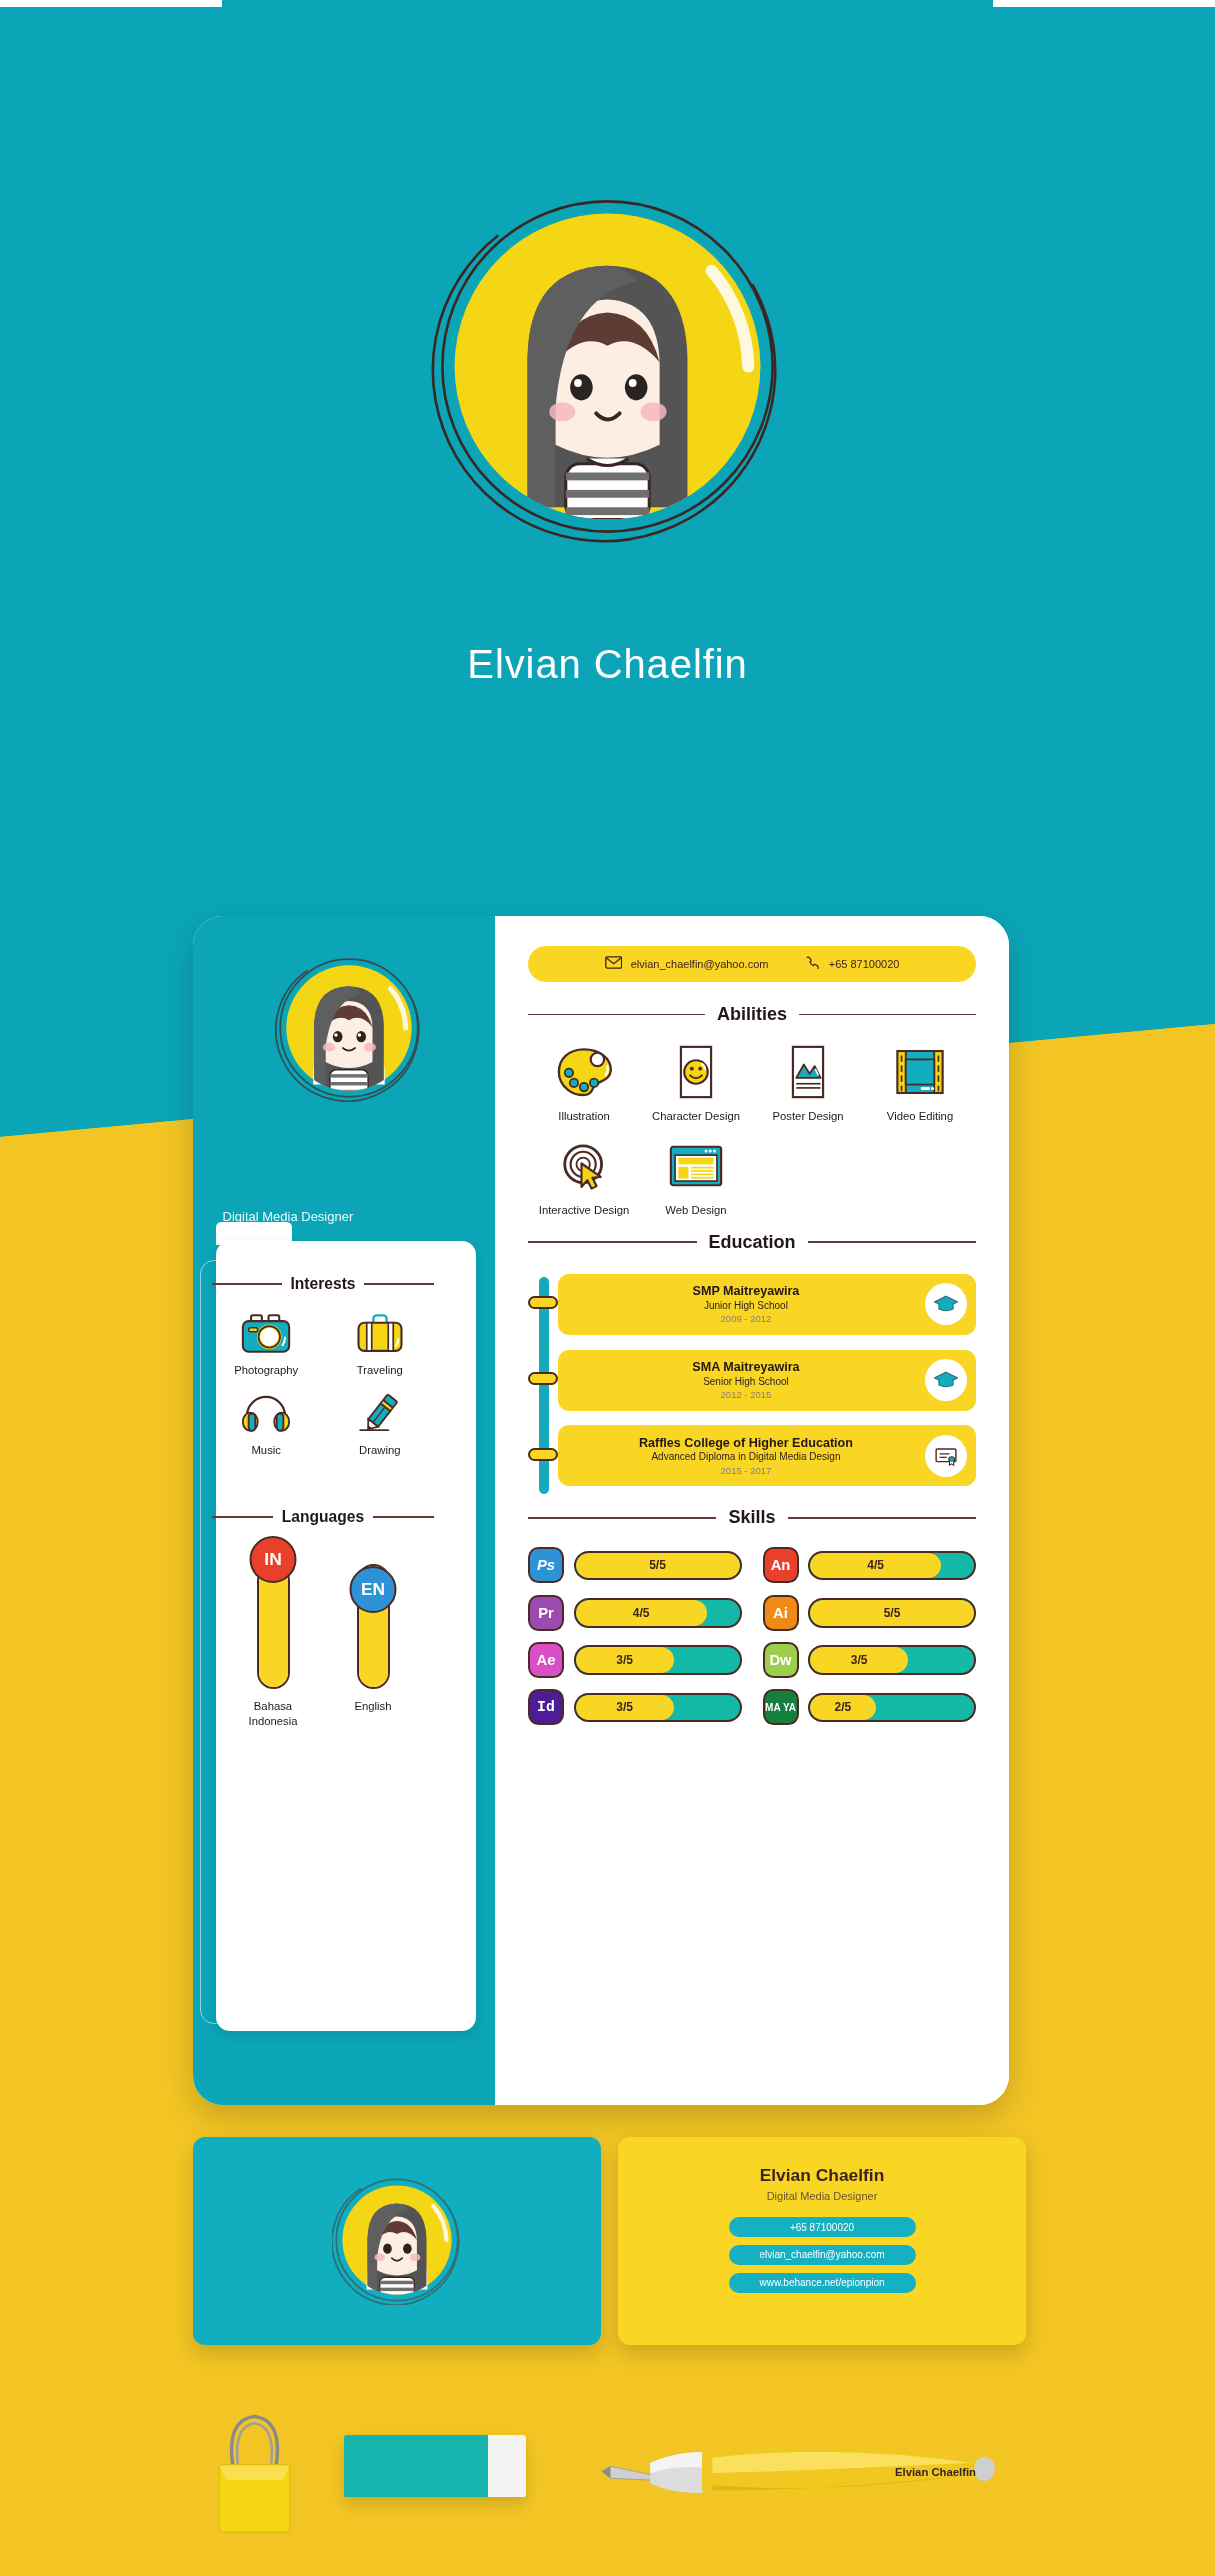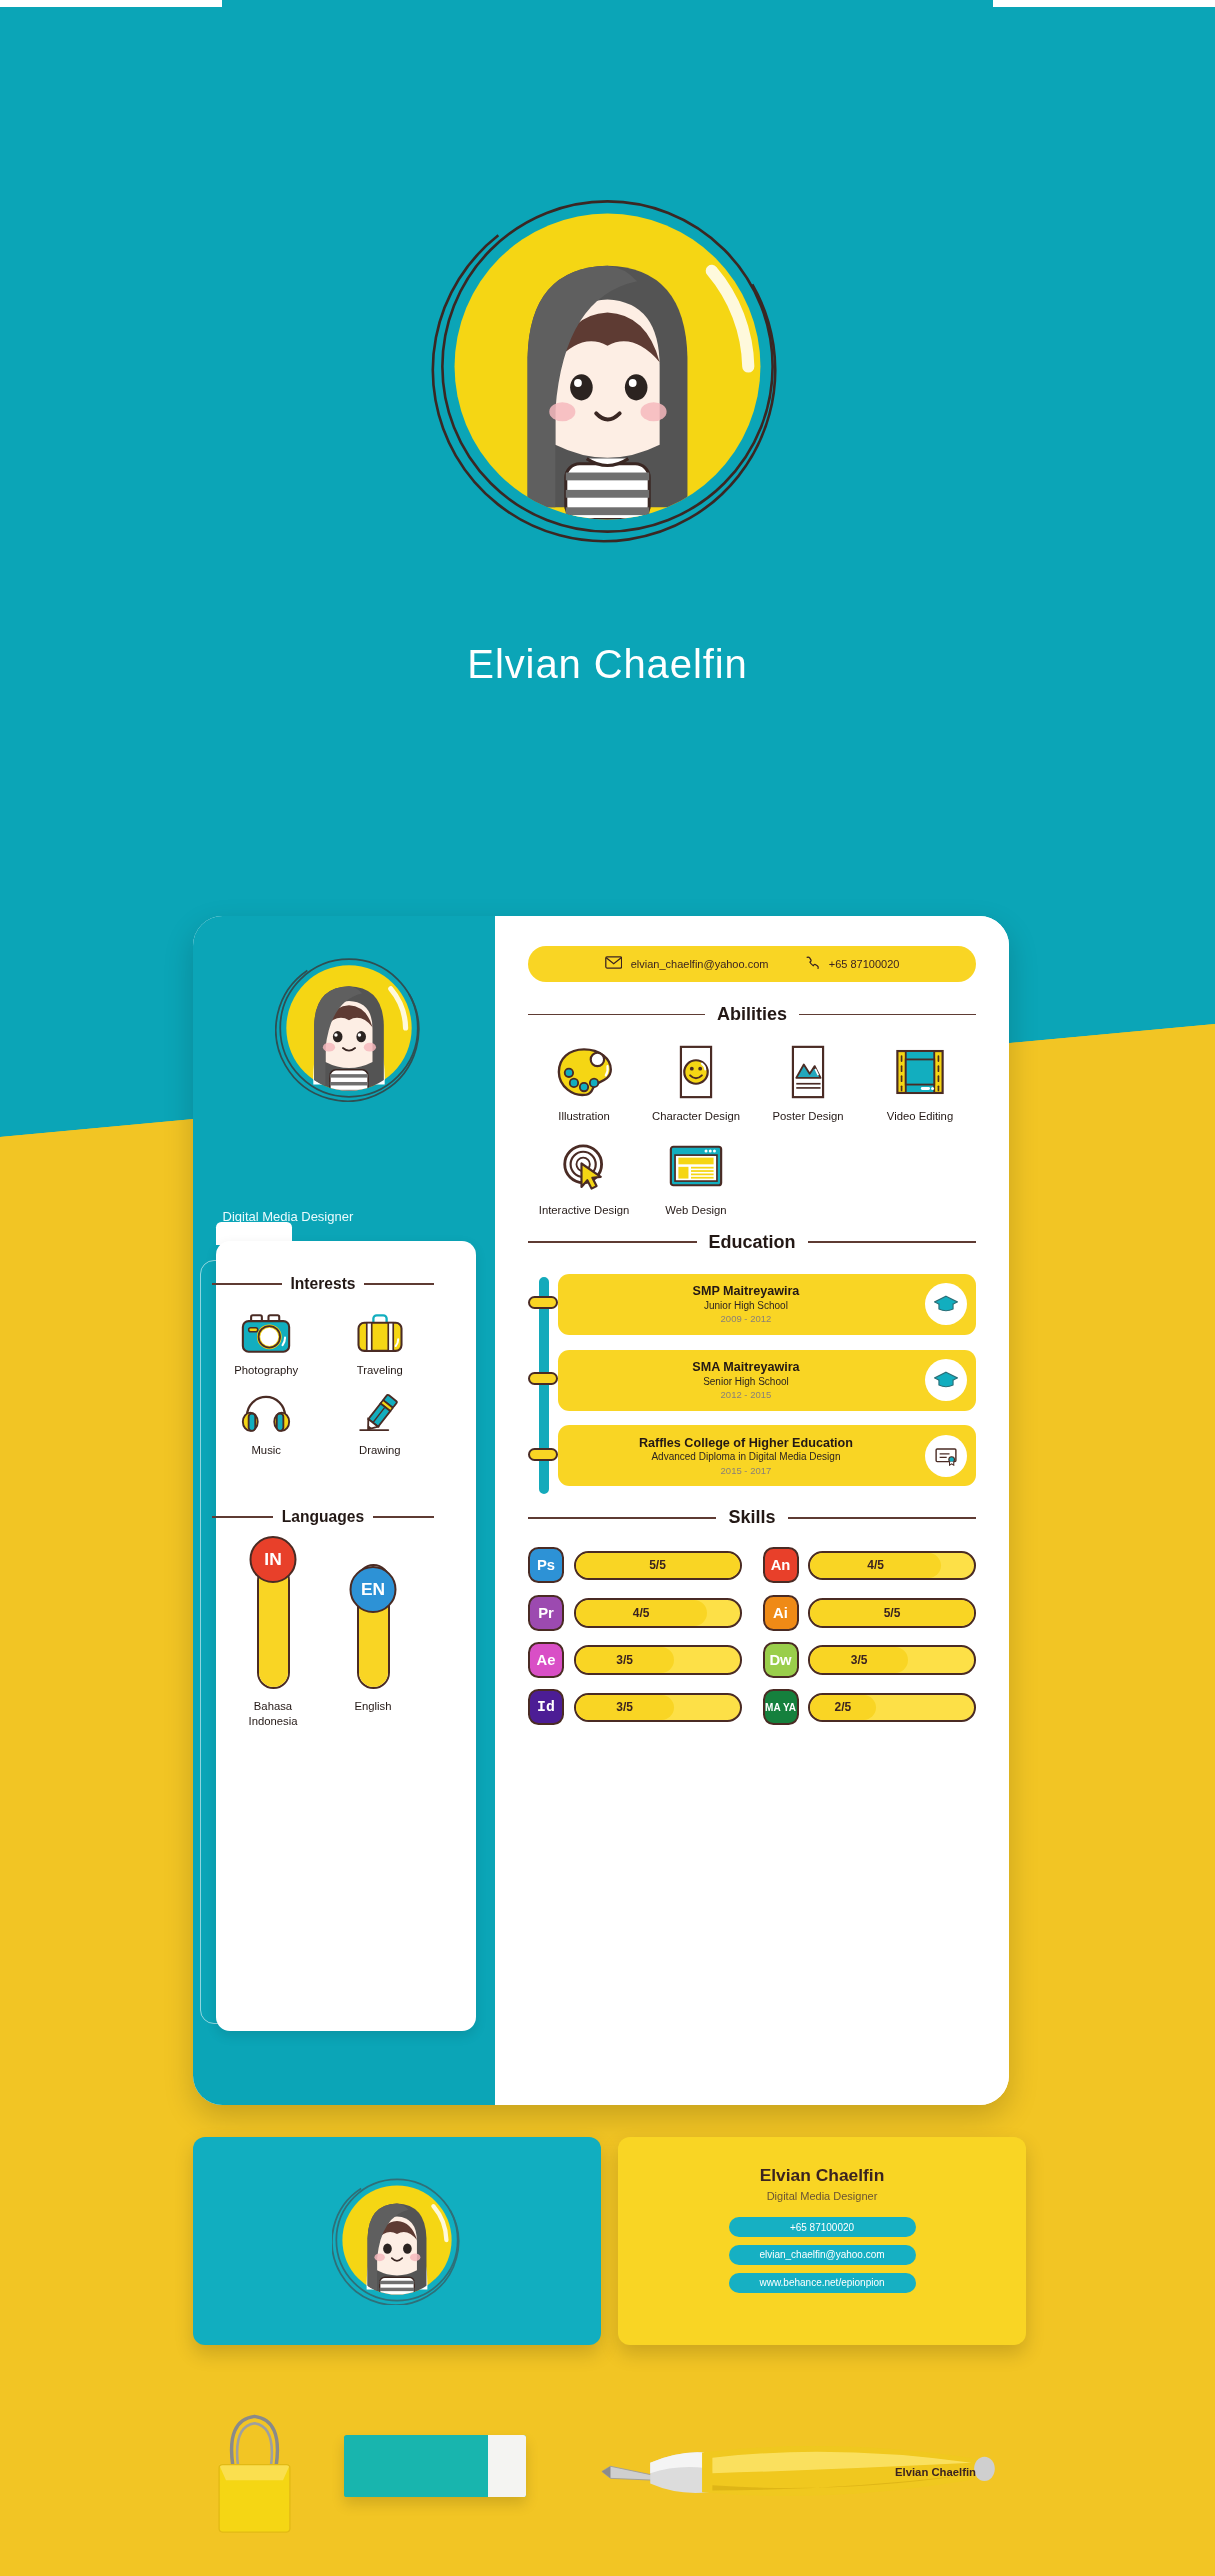--- a/index.html
+++ b/index.html
@@ -163,21 +163,21 @@
   }
   .skill-row { display: flex; align-items: center; gap: 9.5px; }
   .skill-chip {
     width: 36px; height: 36px; border-radius: 10.4px; border: 2.2px solid #4a2b24;
     color: #ffffff; font-weight: bold; font-size: 14.8px; flex: none;
     display: flex; align-items: center; justify-content: center;
     text-align: center; line-height: .95; position: relative;
   }
   .skill-chip.two-line { font-size: 10px; }
   .skill-bar {
-    position: relative; flex: 1; height: 29.5px; background: #fde047;
+    position: relative; flex: 1; height: 29.5px; background: #14b8a6;
     border: 2.2px solid #4a2b24; border-radius: 14.8px; overflow: hidden; text-align: right;
   }
   .skill-bar .fill {
     position: absolute; left: 0; top: 0; height: 100%; background: #f9d524;
     border-radius: 14.8px;
   }
   .skill-bar .val {
     position: absolute; left: 0; top: 0; width: 100%; height: 100%;
     display: flex; align-items: center; justify-content: center;
     font-size: 12px; font-weight: bold; color: #3b2320;
@@ -601,21 +601,21 @@
     <div style="margin-top:21px;">
       <div class="sec-head">
         <span class="rule"></span>
         <span>Skills</span>
         <span class="rule"></span>
       </div>
 
       <div class="skills-grid">
 
         <div class="skill-row">
-          <div class="skill-chip" style="background:#2d92d6;">Ps</div>
+          <div class="skill-chip" style="background:#2d92d6;font-style:italic;">Ps</div>
           <div class="skill-bar">
             <div class="fill" style="width:100%;"></div>
             <div class="val">5/5</div>
           </div>
         </div>
 
         <div class="skill-row">
           <div class="skill-chip" style="background:#e8402a;">An</div>
           <div class="skill-bar">
             <div class="fill" style="width:80%;"></div>

